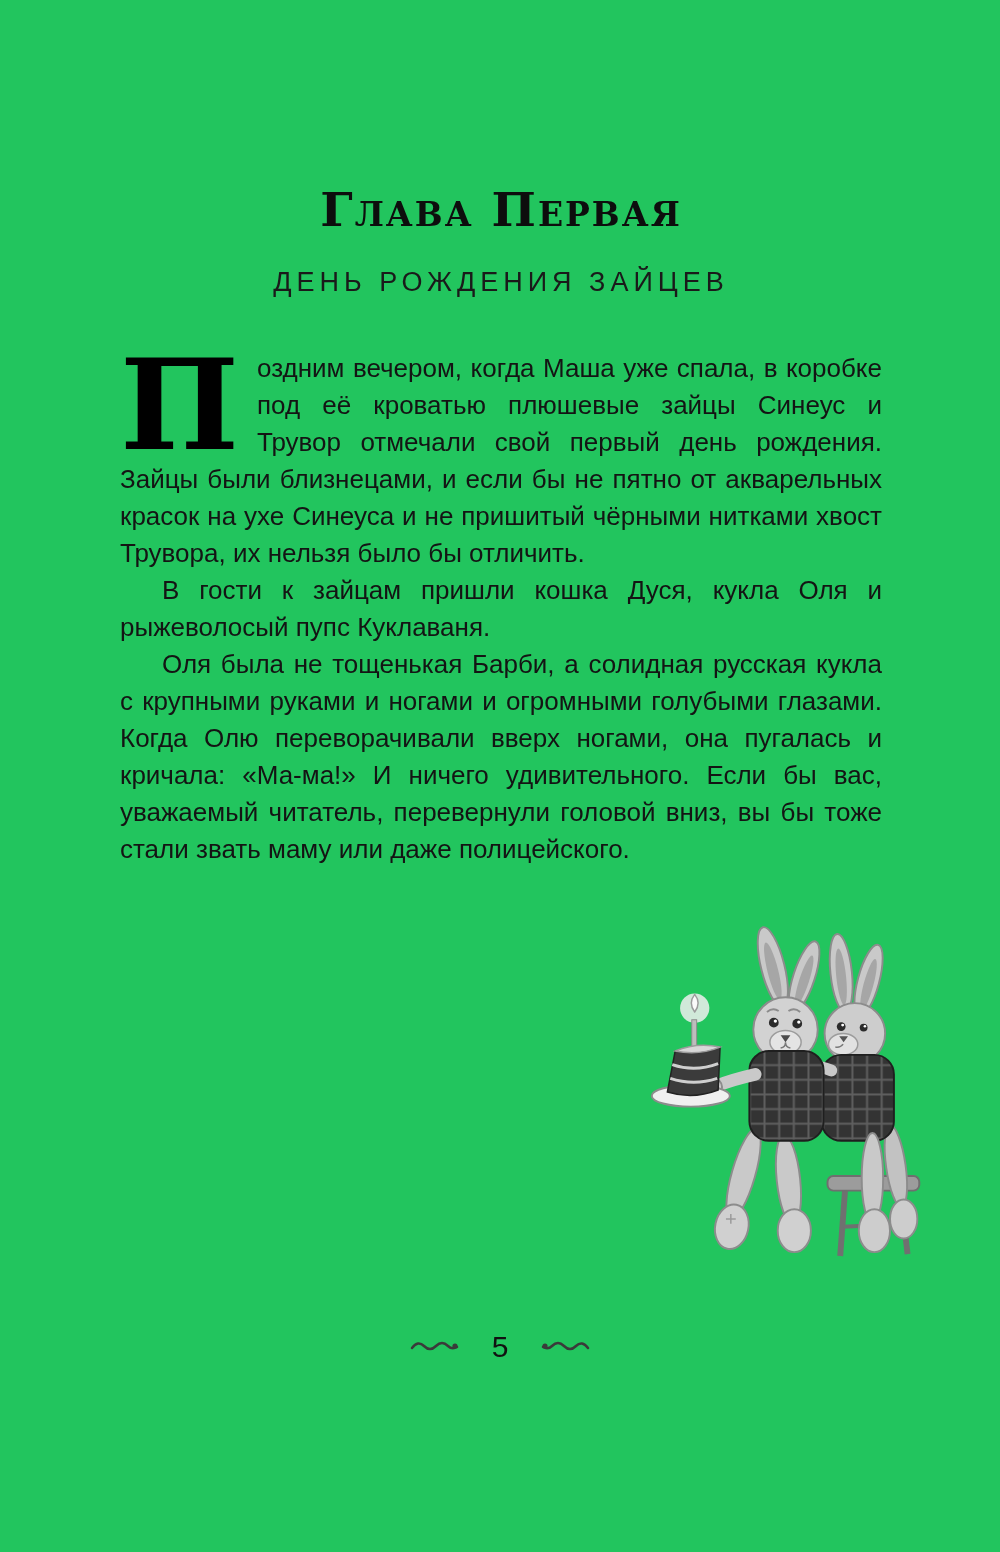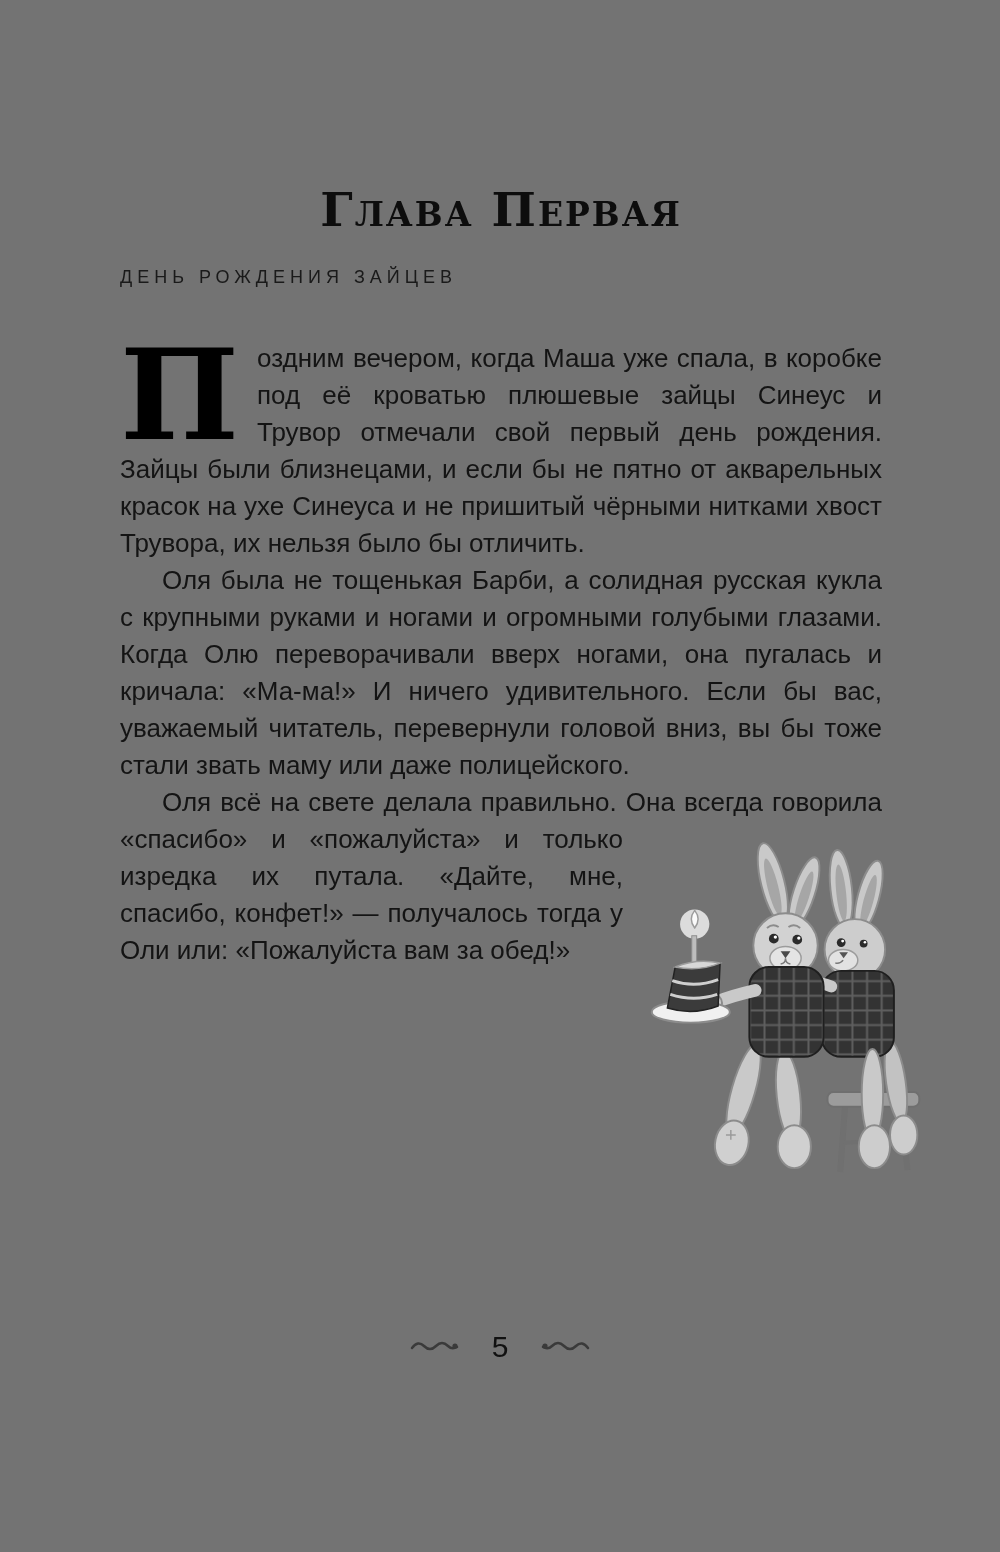--- a/index.html
+++ b/index.html
@@ -2,21 +2,21 @@
 <html lang="ru"><head>
 <meta charset="utf-8">
 <style>
   * { box-sizing: border-box; }
   html, body { margin: 0; padding: 0; background: #ffffff; }
 
   .book-page {
     position: relative;
     width: 1000px;
     height: 1552px;
-    background: #737373;
+    background: #22c55e;
     overflow: hidden;
     font-family: "Liberation Sans", "DejaVu Sans", sans-serif;
     color: #111;
   }
 
   .content {
     position: absolute;
     left: 120px;
     width: 762px;
     top: 0;
@@ -29,23 +29,23 @@
     letter-spacing: 2px;
     line-height: 1;
     color: #0d0d0d;
   }
   .chapter-title .cap  { font-size: 47px; font-family: "DejaVu Serif", serif; font-weight: 700; }
   .chapter-title .rest { font-size: 33px; font-family: "DejaVu Serif", serif; font-weight: 700; }
   .chapter-title .word-gap { display: inline-block; width: 18px; }
 
   .chapter-subtitle {
     margin: 34px 0 0 0;
-    text-align: left;
+    text-align: center;
     font-weight: 400;
-    font-size: 18px;
+    font-size: 27px;
     letter-spacing: 5px;
     color: #1a1a1a;
   }
 
   .body-text {
     margin-top: 52px;
     font-size: 26px;
     line-height: 37px;
     text-align: justify;
     hyphens: auto;
@@ -101,20 +101,21 @@
   <div class="content">
 
     <h1 class="chapter-title"><span class="cap">Г</span><span class="rest">ЛАВА</span><span class="word-gap"></span><span class="cap">П</span><span class="rest">ЕРВАЯ</span></h1>
 
     <h2 class="chapter-subtitle">ДЕНЬ РОЖДЕНИЯ ЗАЙЦЕВ</h2>
 
     <div class="body-text">
 
       <p class="para"><span class="drop-cap">П</span><span>оздним вечером, когда Маша уже спала, в коробке под её кроватью плюшевые зайцы Синеус и Трувор отмечали свой первый день рождения. Зайцы были близнецами, и если бы не пятно от акварельных красок на ухе Синеуса и не пришитый чёрными нитками хвост Трувора, их нельзя было бы отличить.</span></p>
 
+      <p class="para indent">В гости к зайцам пришли кошка Дуся, кукла Оля и рыжеволосый пупс Куклаваня.</p>
 
       <p class="para indent">Оля была не тощенькая Барби, а солидная русская кукла с крупными руками и ногами и огромными голубыми глазами. Когда Олю переворачивали вверх ногами, она пугалась и кричала: «Ма-ма!» И ничего удивительного. Если бы вас, уважаемый читатель, перевернули головой вниз, вы бы тоже стали звать маму или даже полицейского.</p>
 
       <div class="illustration" title="Два плюшевых зайца-близнеца сидят на табурете с куском именинного торта со свечкой">
         <svg viewBox="0 0 300 340" xmlns="http://www.w3.org/2000/svg">
           <defs>
             <pattern id="plaid" width="15" height="15" patternUnits="userSpaceOnUse">
               <rect width="15" height="15" fill="#333333"></rect>
               <path d="M0 7.5 H15 M7.5 0 V15" stroke="#6d6d6d" stroke-width="2" opacity="0.75"></path>
             </pattern>
@@ -179,21 +180,20 @@
             <rect x="53" y="96" width="5" height="30" fill="#bdbdbd" stroke="#8c8c8c" stroke-width="1"></rect>
             <ellipse cx="52" cy="174" rx="40" ry="11" fill="#f0f0f0" stroke="#8c8c8c" stroke-width="2"></ellipse>
             <path d="M28 170 L36 128 L82 124 L80 168 Q54 178 28 170 Z" fill="#3b3b3b" stroke="#222222" stroke-width="1.5"></path>
             <path d="M31 156 Q55 164 79 156" stroke="#cfcfcf" stroke-width="3" fill="none"></path>
             <path d="M33 142 Q56 150 80 141" stroke="#cfcfcf" stroke-width="3" fill="none"></path>
             <path d="M36 128 Q58 119 82 124 Q60 133 36 128 Z" fill="#d8d8d8" stroke="#9c9c9c" stroke-width="1.5"></path>
           </g>
         </svg>
       </div>
 
-      <p class="para indent">Оля всё на свете делала правильно. Она всегда говорила «спасибо» и «пожалуйста» и только изредка их путала. «Дайте, мне, спасибо, конфет!» — получалось тогда у Оли или: «Пожалуйста вам за обед!»</p>
 
 
     </div>
   </div>
 
   <div class="footer">
     <svg class="ornament" width="52" height="18" viewBox="0 0 52 18">
       <path d="M3 10 Q9 2 15 8 Q21 14 27 8 Q33 2 39 8 Q43 12 48 9" fill="none" stroke="#3a3a3a" stroke-width="2.5" stroke-linecap="round"></path>
       <circle cx="46" cy="8" r="2.6" fill="#3a3a3a"></circle>
     </svg>

